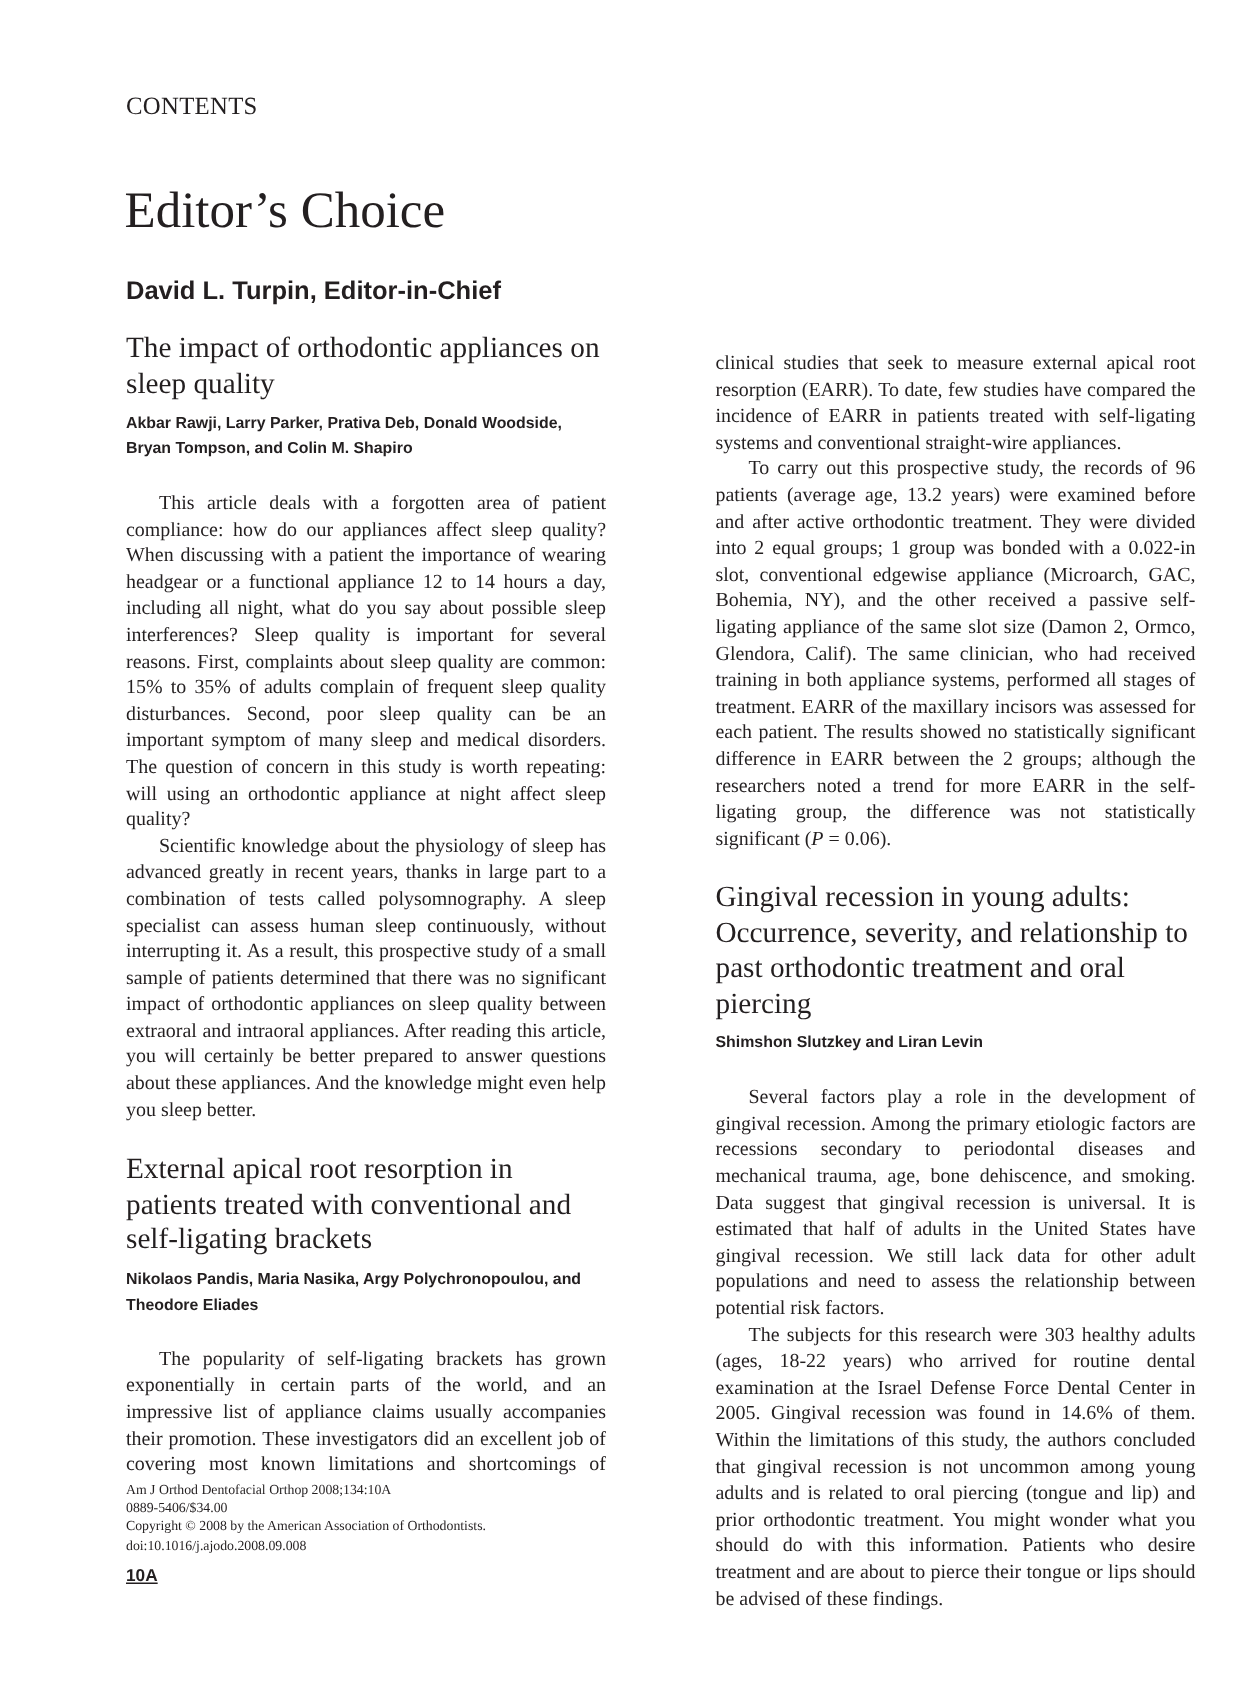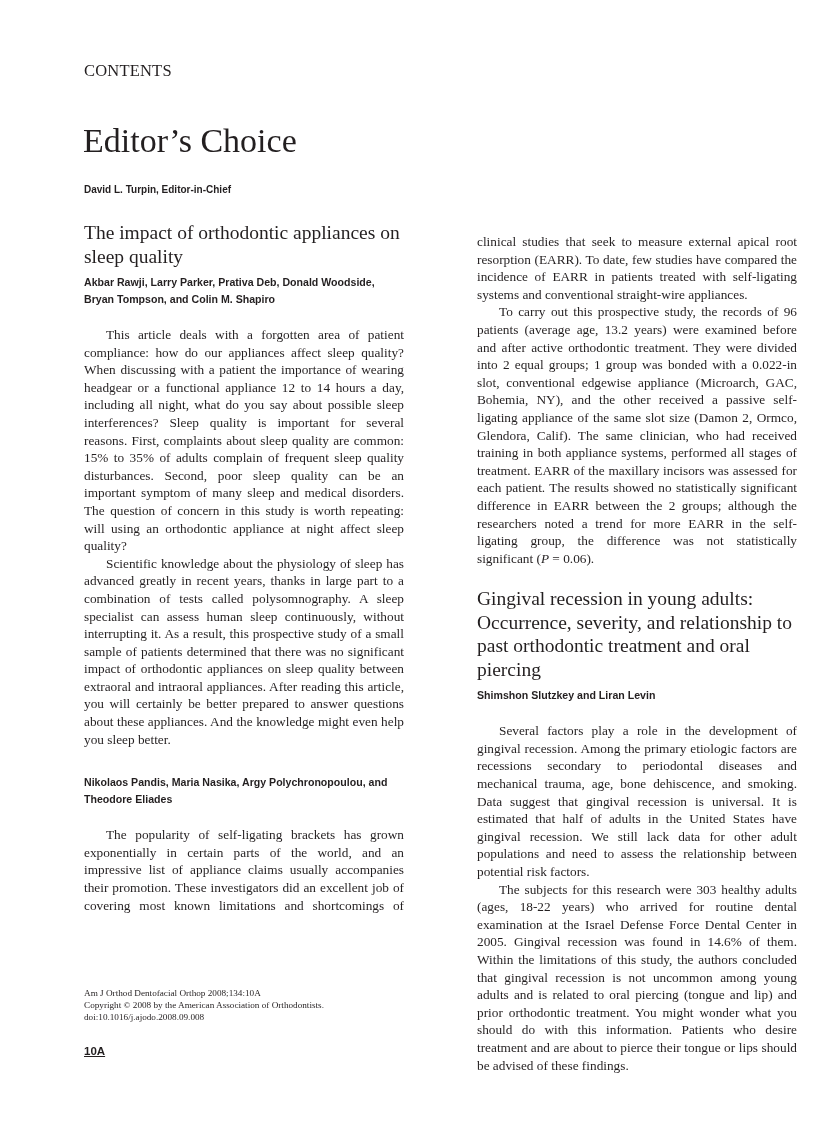--- a/index.html
+++ b/index.html
@@ -1,20 +1,20 @@
 <!DOCTYPE html>
 <html><head>
 <meta charset="utf-8">
 <style>
   html, body { margin: 0; padding: 0; background: #ffffff; }
   body { width: 838px; height: 1122px; position: relative; overflow: hidden; color: #231f20; font-family: "Liberation Serif", serif; }
   .abs { position: absolute; }
   .section-label { left: 84px; top: 61px; font-size: 16.5px; letter-spacing: 0.2px; }
   .page-title { left: 83px; top: 120px; font-size: 34px; line-height: 42px; }
-  .editor { left: 84px; top: 184px; font-family: "Liberation Sans", sans-serif; font-weight: bold; font-size: 10px; }
+  .editor { left: 84px; top: 184px; font-family: "Liberation Sans", sans-serif; font-weight: bold; font-size: 17px; }
   .col { position: absolute; width: 320px; }
   .col-left { left: 84px; top: 221px; }
   .col-right { left: 437px; top: 233px; margin-left: 40px; }
   .art-title { font-size: 19.5px; line-height: 23.5px; margin: 0; font-weight: normal; }
   .art-authors { font-family: "Liberation Sans", sans-serif; font-weight: bold; font-size: 10.6px; line-height: 17px; margin: 6px 0 0 0; }
   .body-text { font-size: 13.3px; line-height: 17.6px; text-align: justify; margin: 0; hyphens: manual; }
   .para { text-indent: 22px; margin: 0; }
   .gap1 { height: 18px; }
   .gap2 { height: 20px; }
   .footer-meta { left: 84px; top: 987px; font-size: 9.2px; line-height: 12.2px; width: 330px; }
@@ -33,20 +33,21 @@
     <h2 class="art-title">The impact of orthodontic appliances on sleep quality</h2>
     <p class="art-authors">Akbar Rawji, Larry Parker, Prativa Deb, Donald Woodside, Bryan Tompson, and Colin M. Shapiro</p>
     <div class="gap1"></div>
     <div class="body-text">
       <p class="para">This article deals with a forgotten area of patient compliance: how do our appliances affect sleep quality? When discussing with a patient the importance of wearing headgear or a functional appliance 12 to 14 hours a day, including all night, what do you say about possible sleep interferences? Sleep quality is important for several reasons. First, complaints about sleep quality are common: 15% to 35% of adults complain of frequent sleep quality disturbances. Second, poor sleep quality can be an important symptom of many sleep and medical disorders. The question of concern in this study is worth repeating: will using an orthodontic appliance at night affect sleep quality?</p>
       <p class="para">Scientific knowledge about the physiology of sleep has advanced greatly in recent years, thanks in large part to a combination of tests called polysomnography. A sleep specialist can assess human sleep continuously, without interrupting it. As a result, this prospective study of a small sample of patients determined that there was no significant impact of orthodontic appliances on sleep quality between extraoral and intraoral appliances. After reading this article, you will certainly be better prepared to answer questions about these appliances. And the knowledge might even help you sleep better.</p>
     </div>
   </section>
   <div class="gap2"></div>
   <section>
+    <h2 class="art-title">External apical root resorption in patients treated with conventional and self-ligating brackets</h2>
     <p class="art-authors">Nikolaos Pandis, Maria Nasika, Argy Polychronopoulou, and Theodore Eliades</p>
     <div class="gap1"></div>
     <div class="body-text">
       <p class="para" style="text-align-last: justify;">The popularity of self-ligating brackets has grown exponentially in certain parts of the world, and an impressive list of appliance claims usually accompanies their promotion. These investigators did an excellent job of covering most known limitations and shortcomings of</p>
     </div>
   </section>
 </div>
 
 <div class="col col-right">
   <div class="body-text">
@@ -60,16 +61,17 @@
     <div class="gap1"></div>
     <div class="body-text">
       <p class="para">Several factors play a role in the development of gingival recession. Among the primary etiologic factors are recessions secondary to periodontal diseases and mechanical trauma, age, bone dehiscence, and smoking. Data suggest that gingival recession is universal. It is estimated that half of adults in the United States have gingival recession. We still lack data for other adult populations and need to assess the relationship between potential risk factors.</p>
       <p class="para">The subjects for this research were 303 healthy adults (ages, 18-22 years) who arrived for routine dental examination at the Israel Defense Force Dental Center in 2005. Gingival recession was found in 14.6% of them. Within the limitations of this study, the authors concluded that gingival recession is not uncommon among young adults and is related to oral piercing (tongue and lip) and prior orthodontic treatment. You might wonder what you should do with this information. Patients who desire treatment and are about to pierce their tongue or lips should be advised of these findings.</p>
     </div>
   </section>
 </div>
 
 <div class="abs footer-meta">
   <div>Am J Orthod Dentofacial Orthop 2008;134:10A</div>
+  <div>0889-5406/$34.00</div>
   <div>Copyright © 2008 by the American Association of Orthodontists.</div>
   <div>doi:10.1016/j.ajodo.2008.09.008</div>
 </div>
 <div class="abs page-number">10A</div>
 
 </body></html>

